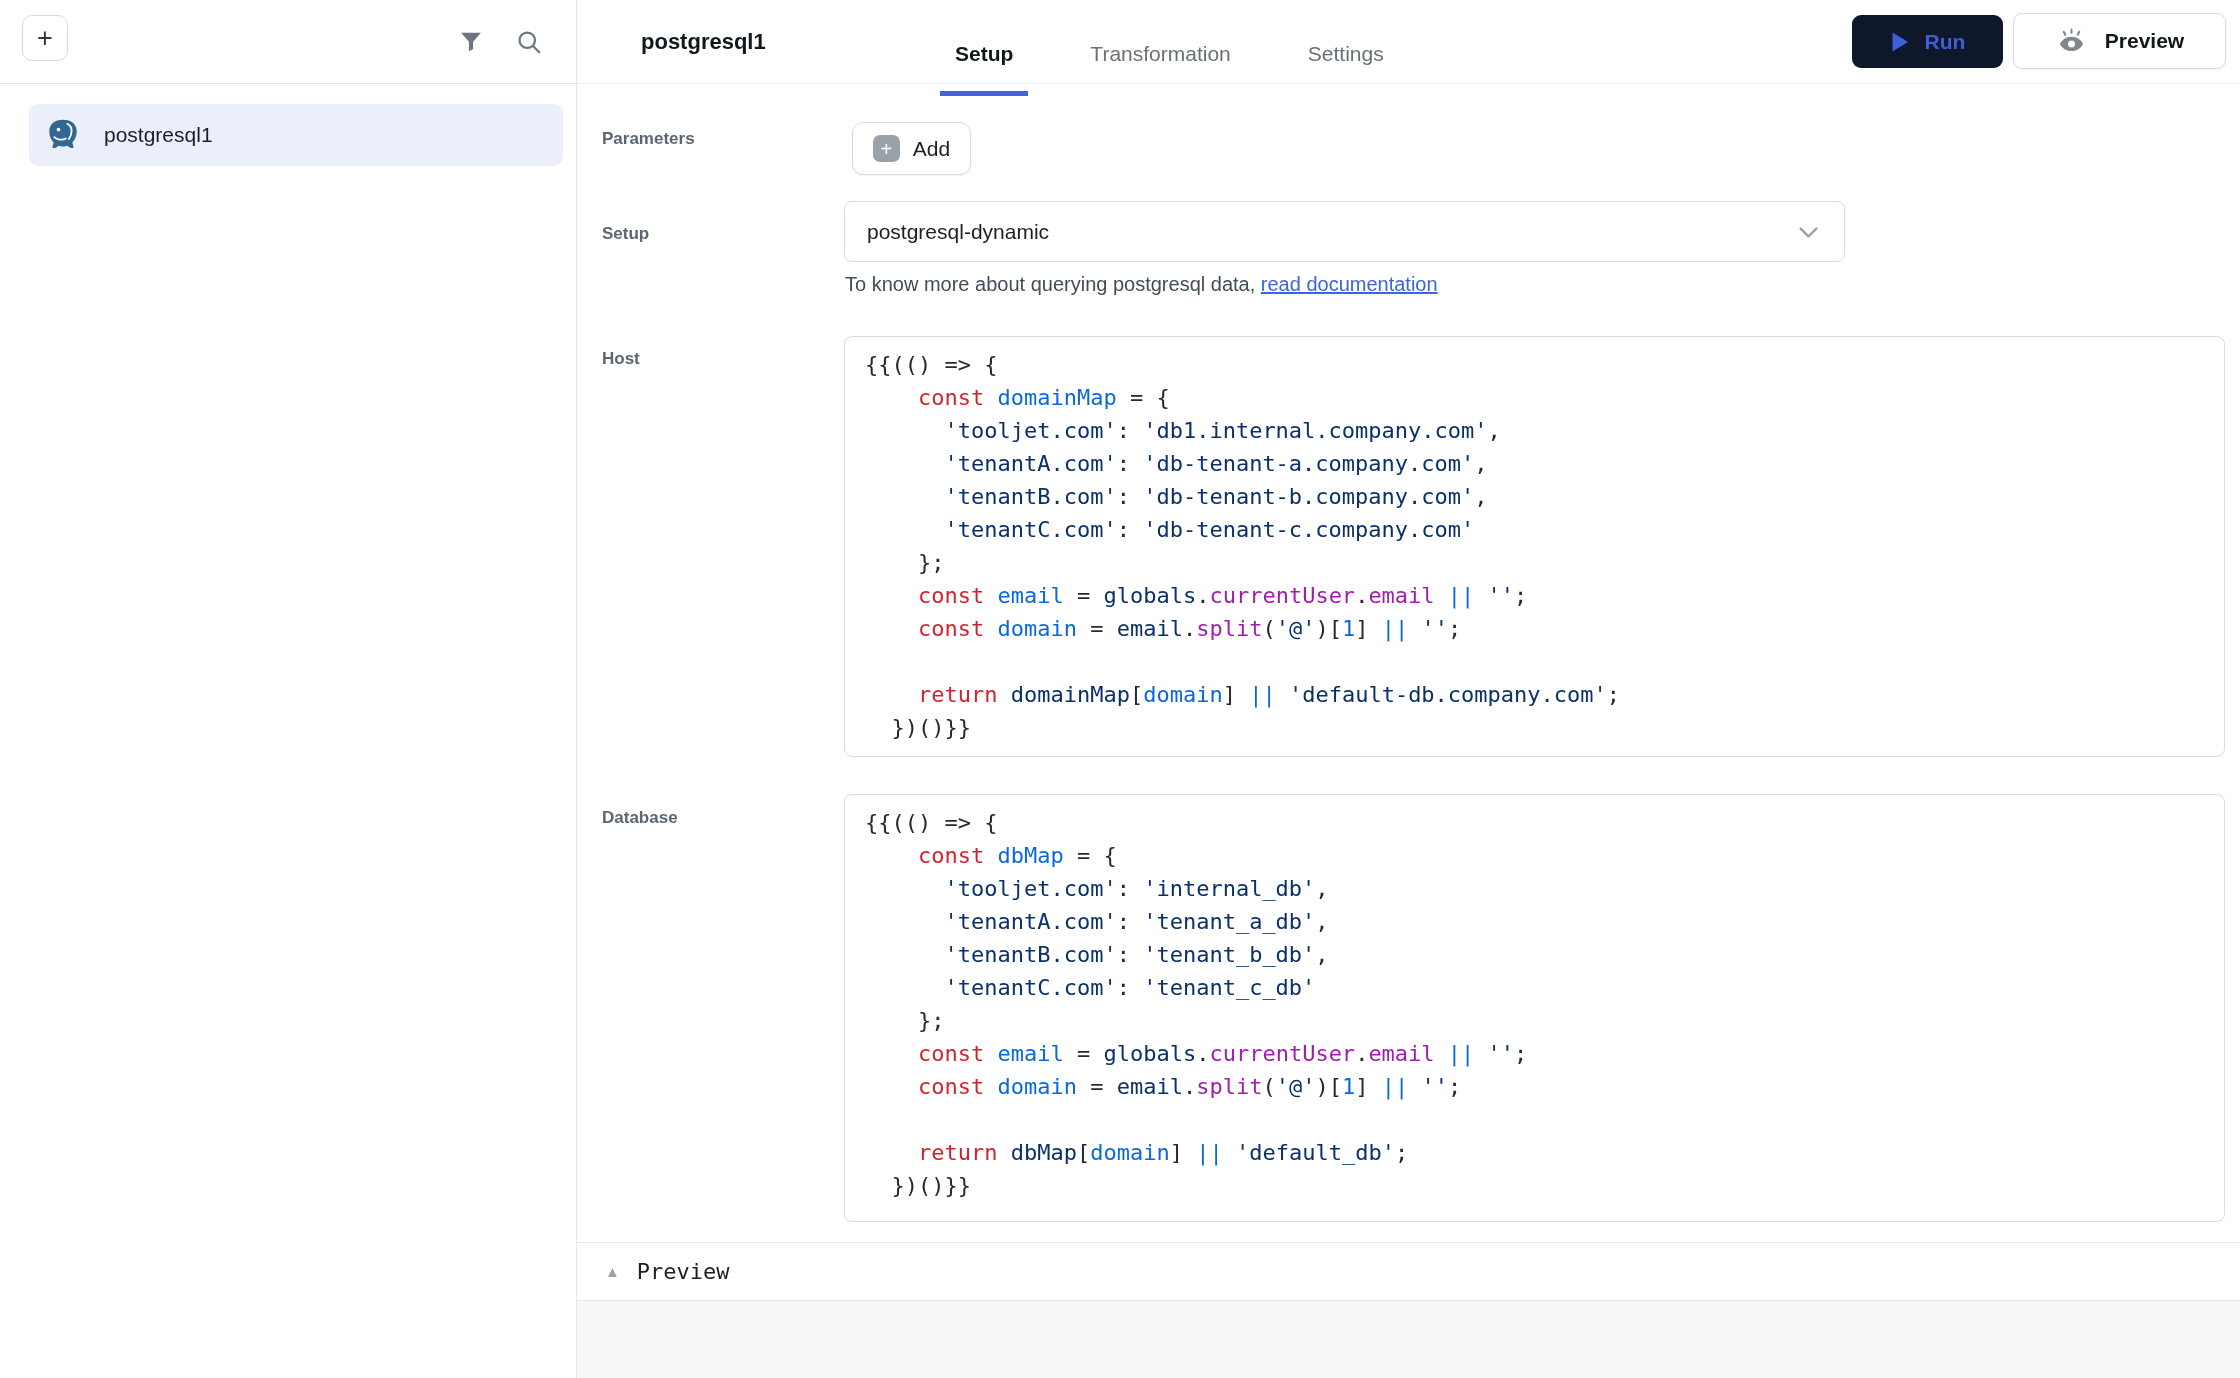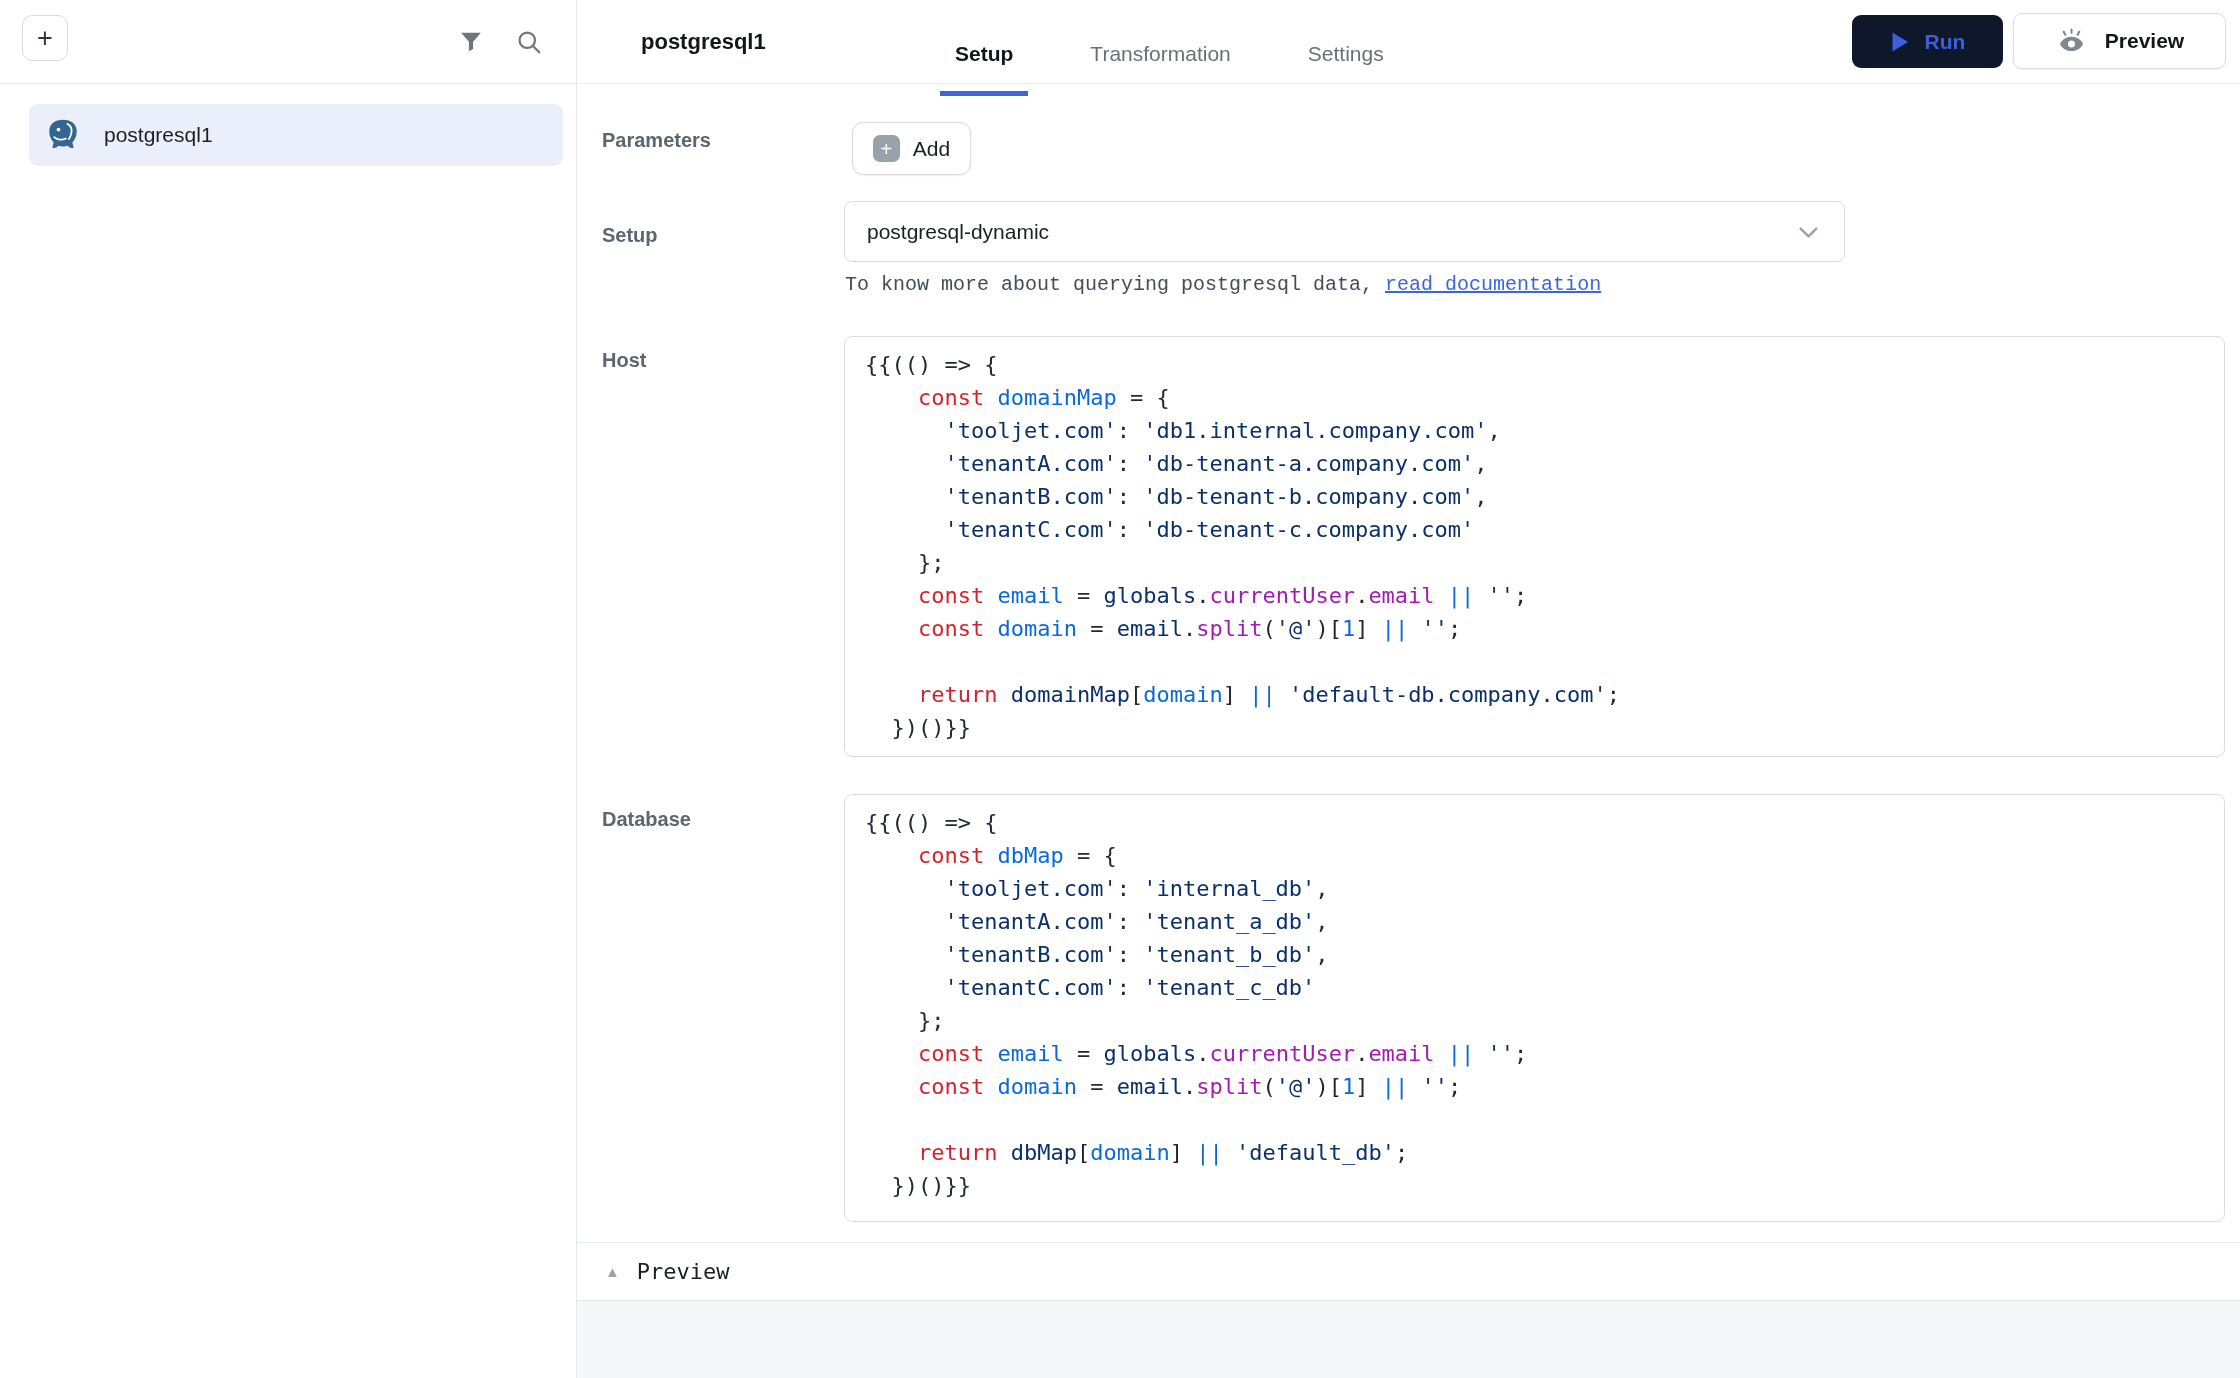--- a/index.html
+++ b/index.html
@@ -48,40 +48,40 @@
   }
   .preview-btn {
     position:absolute; left:1436px; top:13px; width:213px; height:56px;
     background:#fff; border:1.5px solid #d8dce0; border-radius:9px;
     display:flex; align-items:center; justify-content:center; gap:17px;
     font-size:21px; font-weight:600; color:#11181c; cursor:pointer; font-family:inherit;
     box-shadow:0 1px 2px rgba(16,24,40,.05);
   }
 
   
-  .field-label { position:absolute; left:602px; font-size:20px; font-weight:600; color:#5c6670; }
+  .field-label { position:absolute; left:602px; font-size:17px; font-weight:600; color:#5c6670; }
   .add-param-btn {
     position:absolute; left:852px; top:122px; width:119px; height:53px;
     background:#fff; border:1.5px solid #d8dce0; border-radius:11px;
     display:flex; align-items:center; justify-content:center; gap:13px;
     font-size:21px; font-weight:500; color:#1a2026; cursor:pointer; font-family:inherit;
     box-shadow:0 1px 2px rgba(16,24,40,.06);
   }
   .plus-badge {
     width:27px; height:27px; background:#99a2aa; border-radius:7px; color:#fff;
     display:flex; align-items:center; justify-content:center; font-size:20px; font-weight:500; line-height:1;
   }
   .source-select {
     position:absolute; left:844px; top:201px; width:1001px; height:61px;
     background:#fff; border:1.5px solid #d8dce0; border-radius:8px;
     display:flex; align-items:center; cursor:pointer;
   }
   .source-select .sel-value { margin-left:22px; font-size:21px; color:#1a2026; }
   .source-select .sel-chevron { position:absolute; right:22px; top:17px; }
-  .doc-hint { position:absolute; left:845px; top:273px; font-size:20px; color:#414d59;font-family:Liberation Mono, monospace; }
+  .doc-hint { position:absolute; left:845px; top:273px; font-size:20px; color:#414d59; }
   .doc-hint a { color:#3a66db; text-decoration:underline; cursor:pointer; }
 
   .code-box {
     position:absolute; left:844px; width:1381px; background:#fff;
     border:1.5px solid #d9dde1; border-radius:8px;
     padding:11px 16px 11px 20px; overflow:hidden; cursor:text;
   }
   .code-line { white-space:pre; font-family:"DejaVu Sans Mono", monospace; font-size:22px; line-height:33px; color:#24292f; }
   .tk-p   { color:#24292f; }
   .tk-kw  { color:#d1242f; }

